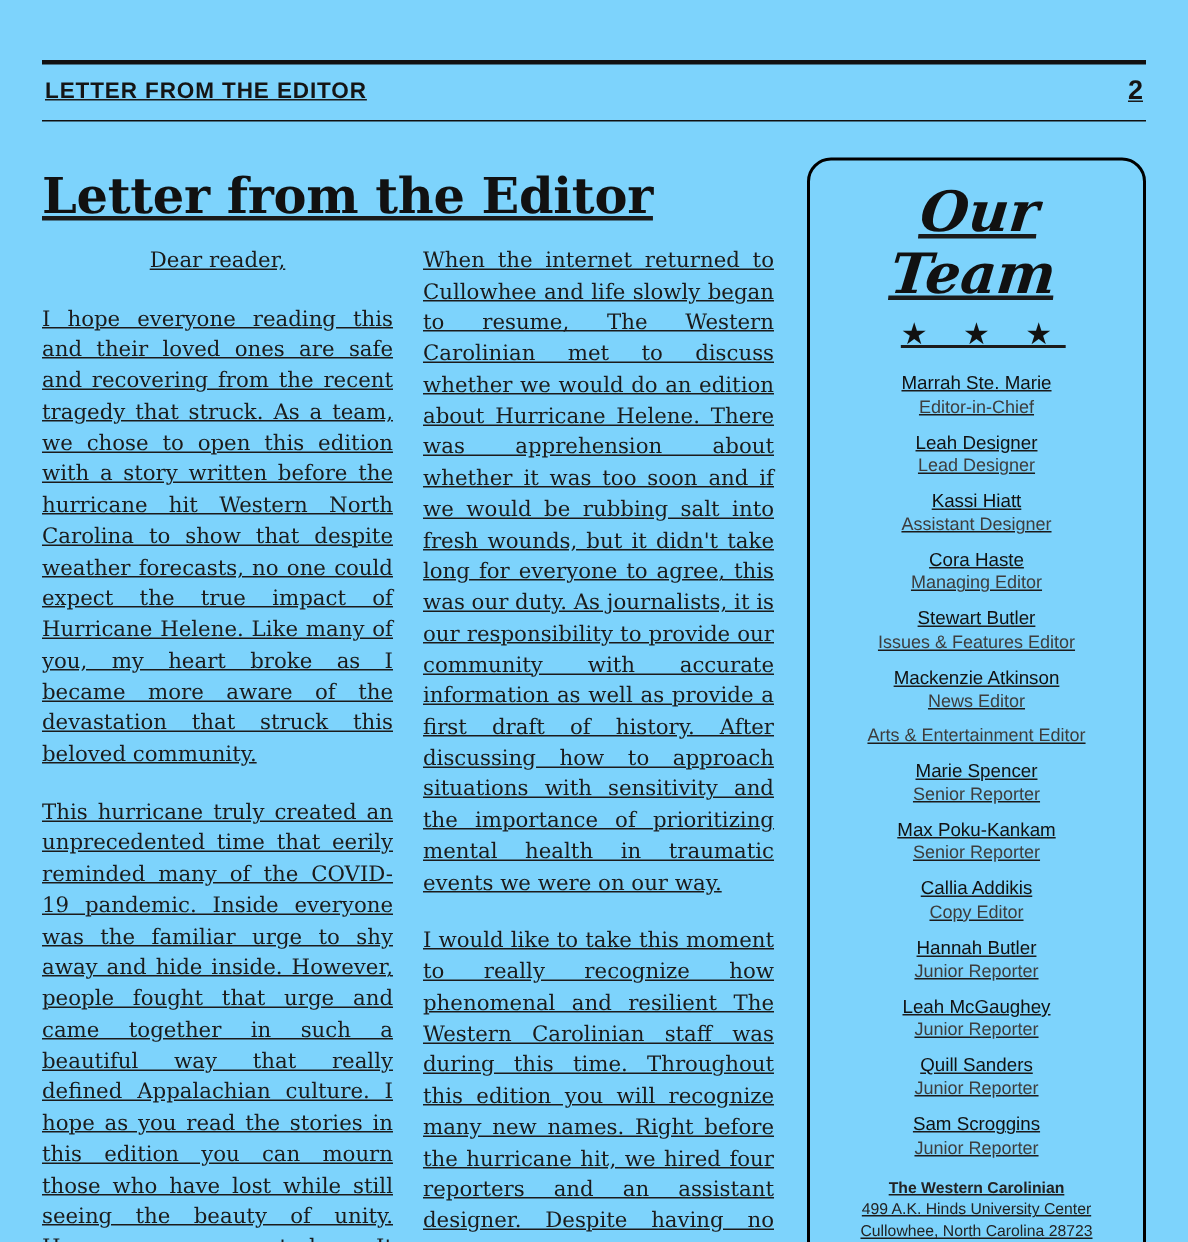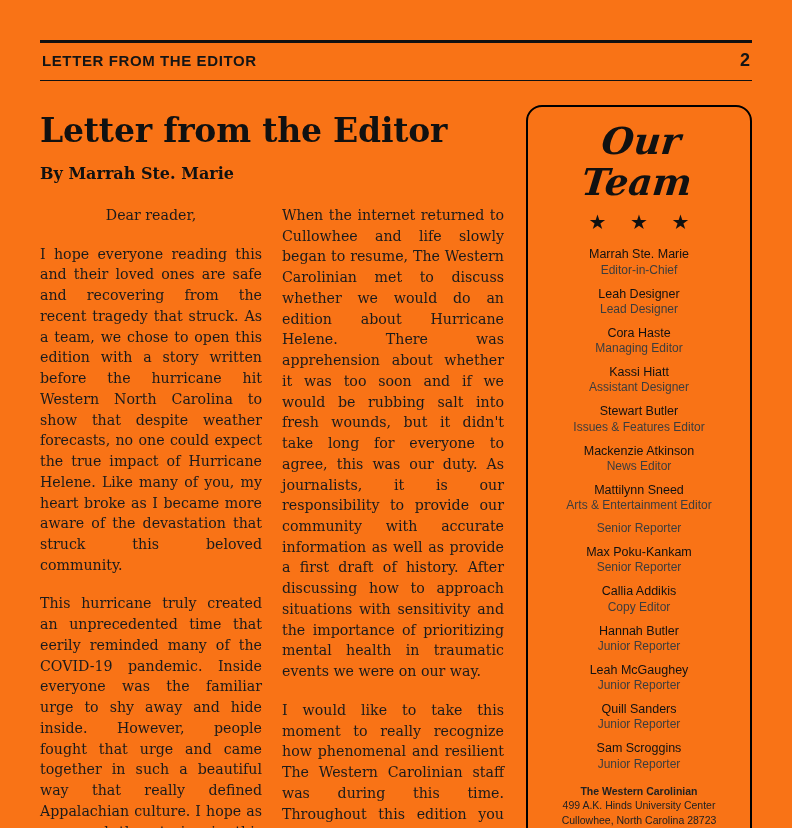--- a/index.html
+++ b/index.html
@@ -1,25 +1,26 @@
 <!DOCTYPE html>
 <html><head>
 <meta charset="utf-8">
 <style>
   * { box-sizing: border-box; }
   html, body { margin: 0; padding: 0; background: #ffffff; }
   .page {
     width: 792px;
     height: 828px;
-    background: #f97316;
-    padding: 0 40px;
+    background: #7dd3fc;
+    padding: 0 28px;
     font-family: "DejaVu Serif", serif;
     color: #1b1b1b;
     overflow: hidden;
     position: relative;
+    text-decoration: underline;
   }
 
   
   .masthead {
     margin-top: 40px;
     border-top: 3px solid #111;
     border-bottom: 1.5px solid #111;
     display: flex;
     justify-content: space-between;
     align-items: center;
@@ -131,21 +132,20 @@
 
   <div class="masthead">
     <span class="section">LETTER FROM THE EDITOR</span>
     <span class="pagenum">2</span>
   </div>
 
   <div class="content">
 
     <div class="article">
       <h1>Letter from the Editor</h1>
-      <div class="byline">By Marrah Ste. Marie</div>
 
       <div class="columns">
         <div class="col">
           <p class="salutation">Dear reader,</p>
           <p>I hope everyone reading this and their loved ones are safe and recovering from the recent tragedy that struck. As a team, we chose to open this edition with a story written before the hurricane hit Western North Carolina to show that despite weather forecasts, no one could expect the true impact of Hurricane Helene. Like many of you, my heart broke as I became more aware of the devastation that struck this beloved community.</p>
           <p>This hurricane truly created an unprecedented time that eerily reminded many of the COVID-19 pandemic. Inside everyone was the familiar urge to shy away and hide inside. However, people fought that urge and came together in such a beautiful way that really defined Appalachian culture. I hope as you read the stories in this edition you can mourn those who have lost while still seeing the beauty of unity. However, we are not done. It has been over a month since Hurricane Helene first made landfall, but Western North Carolina is still hurt. Inside this edition we have included resources that accept donations and volunteers.</p>
         </div>
         <div class="col">
           <p>When the internet returned to Cullowhee and life slowly began to resume, The Western Carolinian met to discuss whether we would do an edition about Hurricane Helene. There was apprehension about whether it was too soon and if we would be rubbing salt into fresh wounds, but it didn't take long for everyone to agree, this was our duty. As journalists, it is our responsibility to provide our community with accurate information as well as provide a first draft of history. After discussing how to approach situations with sensitivity and the importance of prioritizing mental health in traumatic events we were on our way.</p>
           <p>I would like to take this moment to really recognize how phenomenal and resilient The Western Carolinian staff was during this time. Throughout this edition you will recognize many new names. Right before the hurricane hit, we hired four reporters and an assistant designer. Despite having no experience on our team before, all of the new staff were enthusiastic about doing this edition and created incredible work.</p>
@@ -160,40 +160,40 @@
       <ul class="members">
         <li>
           <span class="member-name">Marrah Ste. Marie</span>
           <span class="member-role">Editor-in-Chief</span>
         </li>
         <li>
           <span class="member-name">Leah Designer</span>
           <span class="member-role">Lead Designer</span>
         </li>
         <li>
+          <span class="member-name">Kassi Hiatt</span>
+          <span class="member-role">Assistant Designer</span>
+        </li>
+        <li>
           <span class="member-name">Cora Haste</span>
           <span class="member-role">Managing Editor</span>
         </li>
         <li>
-          <span class="member-name">Kassi Hiatt</span>
-          <span class="member-role">Assistant Designer</span>
-        </li>
-        <li>
           <span class="member-name">Stewart Butler</span>
           <span class="member-role">Issues &amp; Features Editor</span>
         </li>
         <li>
           <span class="member-name">Mackenzie Atkinson</span>
           <span class="member-role">News Editor</span>
         </li>
         <li>
-          <span class="member-name">Mattilynn Sneed</span>
           <span class="member-role">Arts &amp; Entertainment Editor</span>
         </li>
         <li>
+          <span class="member-name">Marie Spencer</span>
           <span class="member-role">Senior Reporter</span>
         </li>
         <li>
           <span class="member-name">Max Poku-Kankam</span>
           <span class="member-role">Senior Reporter</span>
         </li>
         <li>
           <span class="member-name">Callia Addikis</span>
           <span class="member-role">Copy Editor</span>
         </li>

